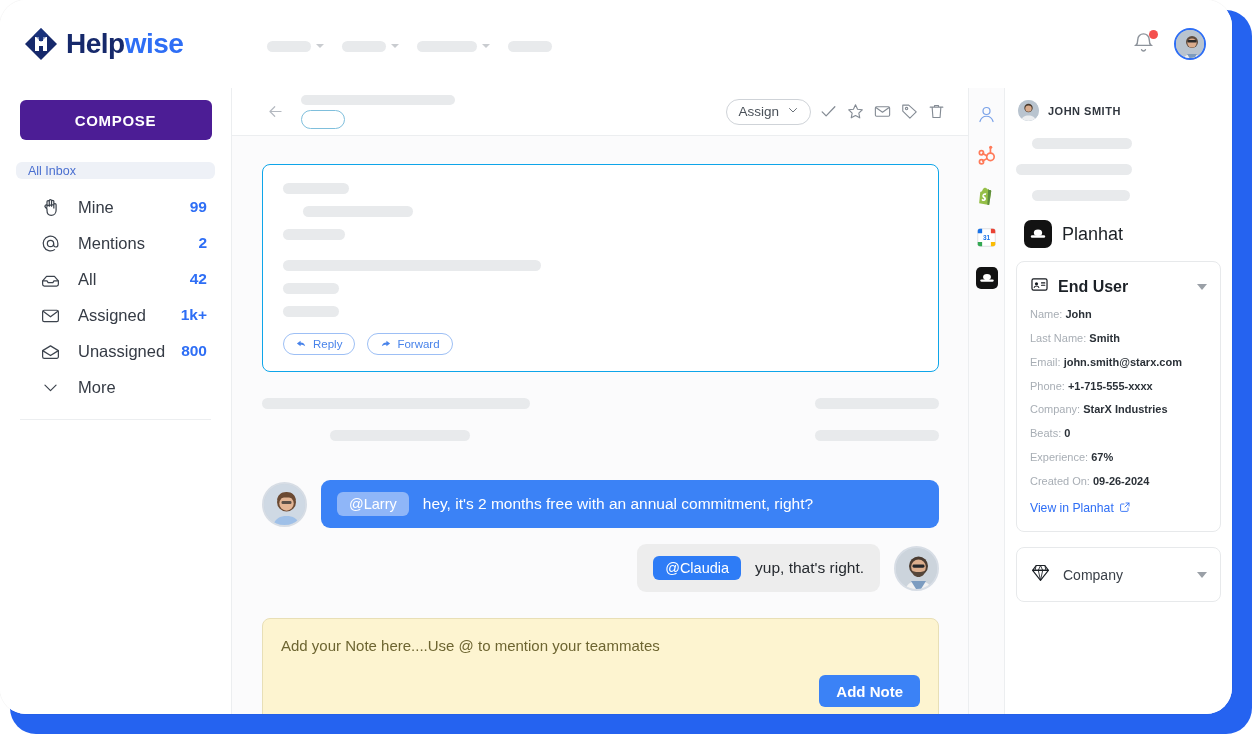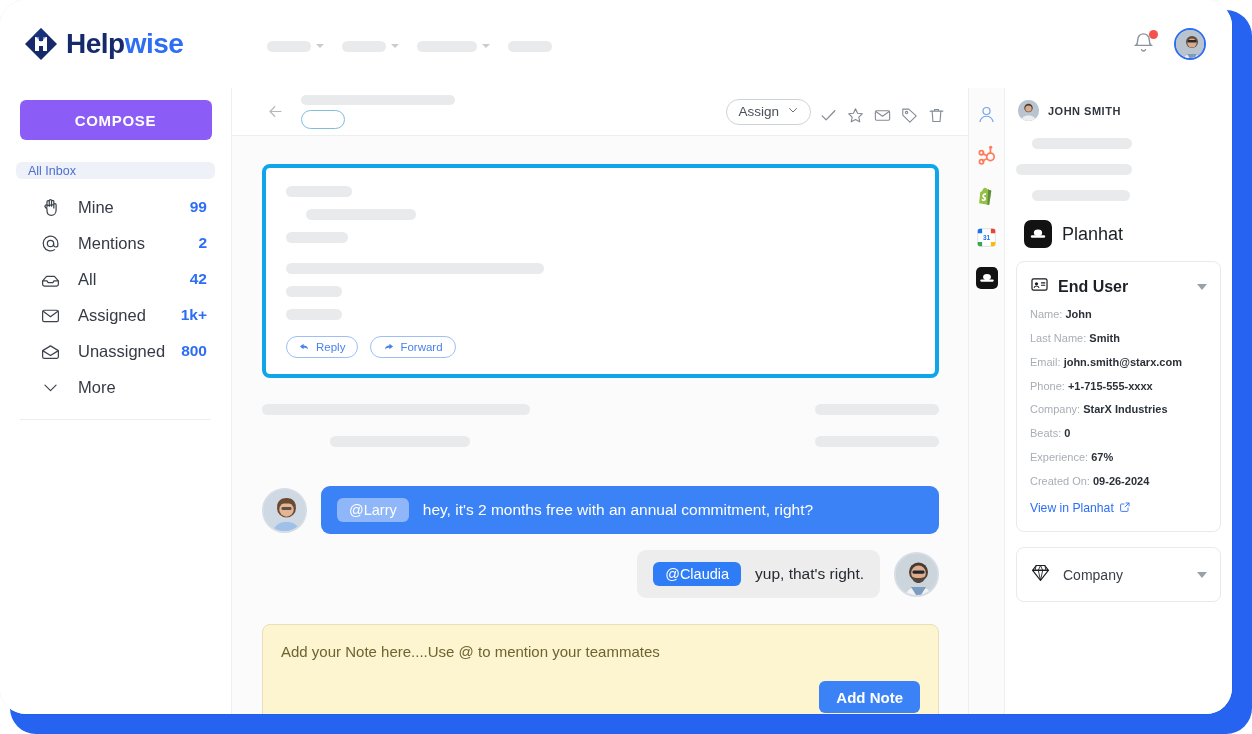--- a/index.html
+++ b/index.html
@@ -85,21 +85,21 @@
   
   #sidebar {
     position: absolute; left: 0; top: 88px;
     width: 232px; height: 626px;
     background: #fff;
     border-right: 1px solid #eceef0;
   }
   #compose {
     display: block; margin: 12px auto 0;
     width: 192px; height: 40px;
-    background: #8b5cf6; color: #fff;
+    background: #4c1d95; color: #fff;
     border: none; border-radius: 6px;
     font-family: inherit; font-size: 15px; font-weight: 600;
     letter-spacing: 0.7px; cursor: pointer;
   }
   #allinbox {
     margin: 22px 16px 0;
     height: 17px; border-radius: 6px;
     background: #eef1f7;
     display: flex; align-items: center;
     padding-left: 12px;
@@ -150,42 +150,42 @@
     display: flex; flex-direction: column; gap: 5px;
   }
   #conv-tag {
     width: 44px; height: 19px;
     border: 1px solid #7fbfdc; border-radius: 10px;
     background: #fff;
   }
   #toolbar-actions {
     position: absolute; right: 22px; top: 50%;
     transform: translateY(-50%);
-    display: flex; align-items: flex-end; gap: 8px;
+    display: flex; align-items: center; gap: 8px;
   }
   #assign-btn {
     display: flex; align-items: center; gap: 8px;
     height: 26px; padding: 0 11px;
     border: 1px solid #cfd3d8; border-radius: 14px;
     background: #fff; cursor: pointer;
     font-size: 13.5px; color: #4a5159;
     font-family: inherit;
   }
   .tb-ico { color: #848b94; cursor: pointer; display: flex; }
 
   
   #msg-scroll {
     position: absolute; left: 0; top: 48px;
     width: 737px; height: 578px;
     overflow: hidden;
   }
   #email-card {
     margin: 28px 30px 0;
     background: #fff;
-    border: 4px solid #0ea5e9;
+    border: 1px solid #0ea5e9;
     border-radius: 8px;
     padding: 18px 20px 16px;
   }
   #email-card .skel { margin-bottom: 12px; }
   .pill-btns { display: flex; gap: 12px; margin-top: 16px; }
   .pill-btn {
     display: flex; align-items: center; gap: 6px;
     height: 22px; padding: 0 12px;
     border: 1px solid #9dbff5; border-radius: 11px;
     background: #fff; color: #4883ea;

